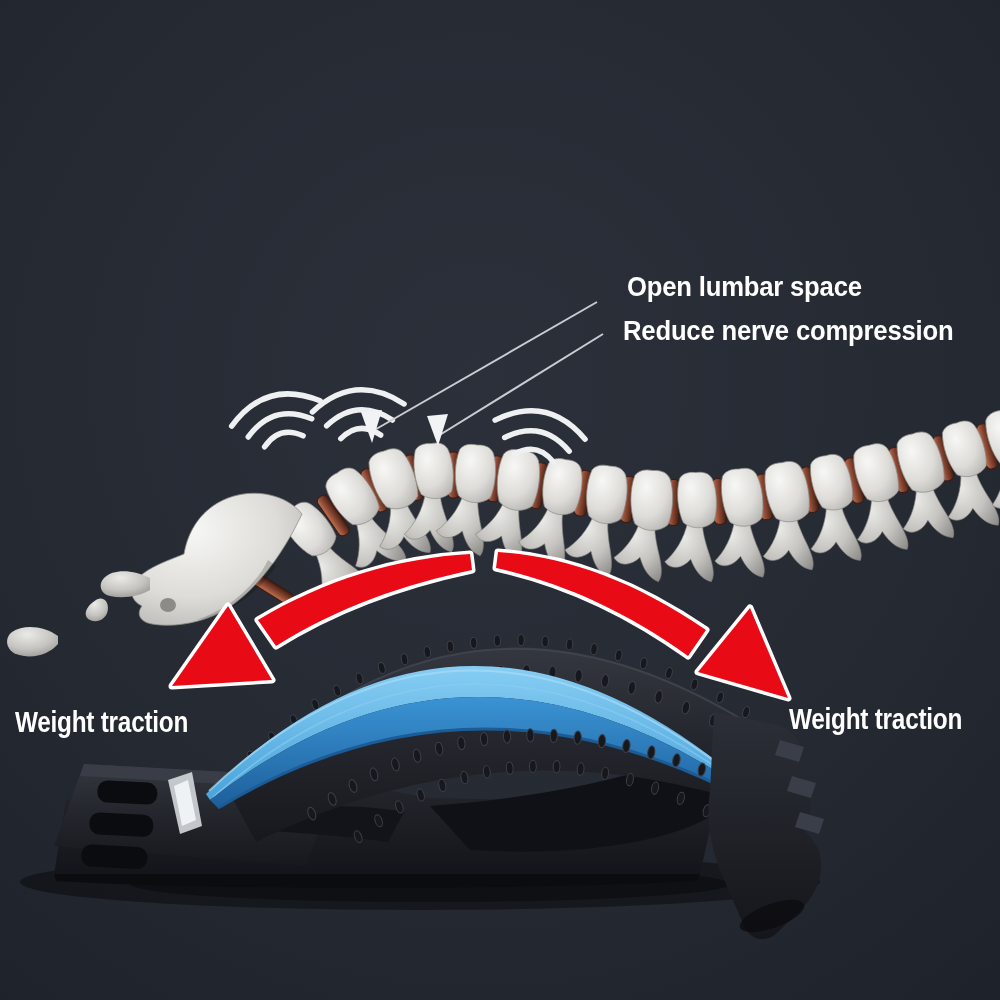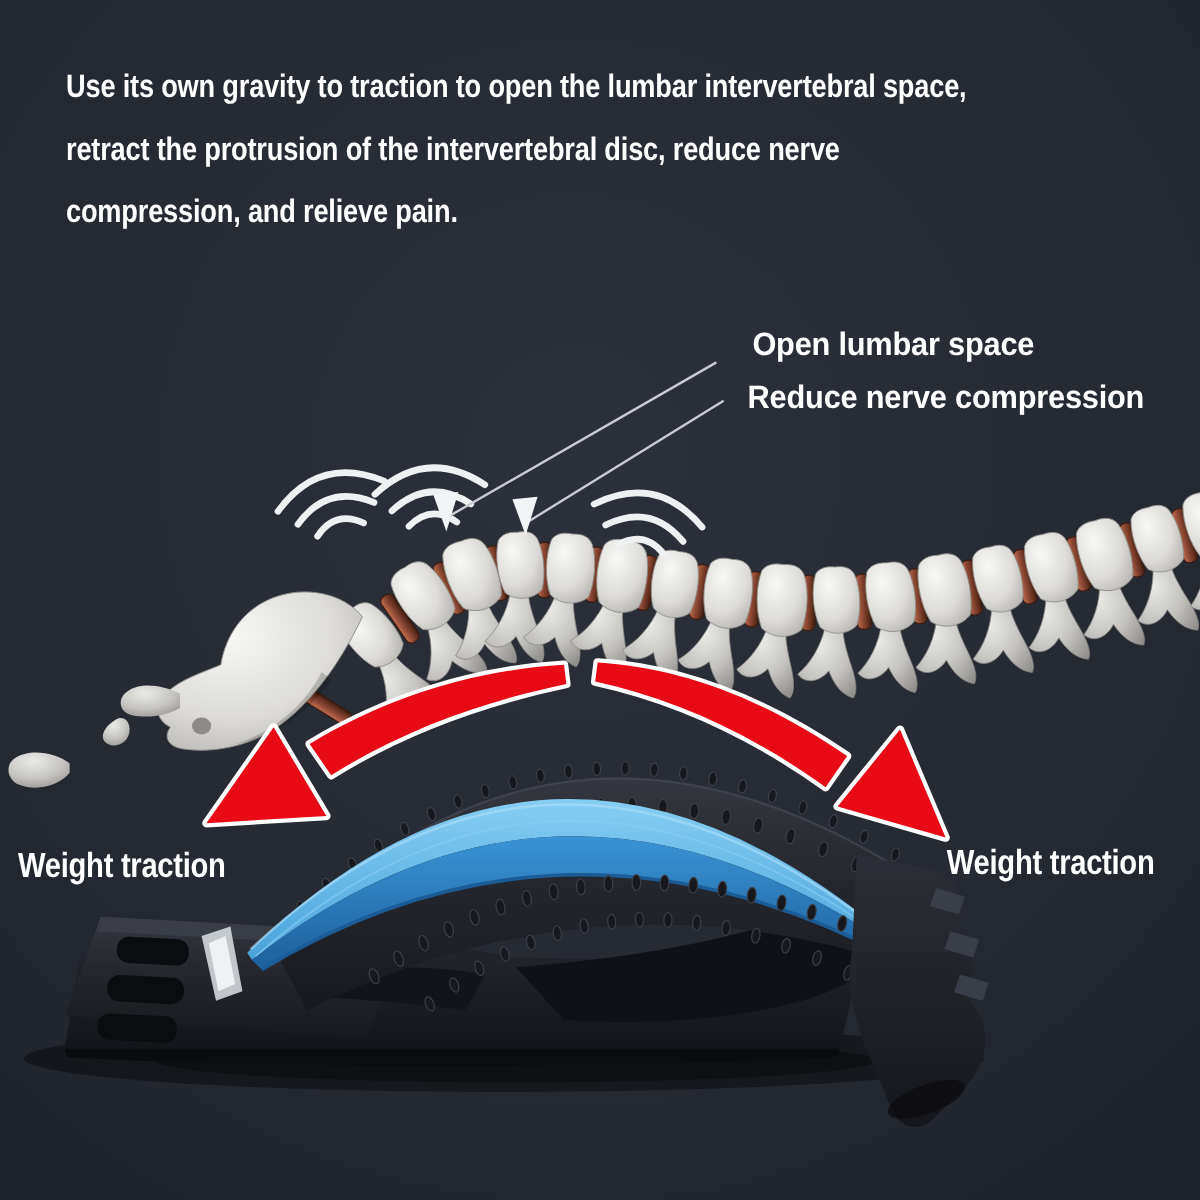--- a/index.html
+++ b/index.html
@@ -306,24 +306,19 @@
         <path d="M498,552 C562,556 630,578 706,630 L688,656 C624,610 560,582 496,568 Z"></path>
         <path d="M788,698 L698,672 L750,608 Z"></path>
       </g>
       <g fill="var(--red,#e80b16)">
         <path d="M498,552 C562,556 630,578 706,630 L688,656 C624,610 560,582 496,568 Z"></path>
         <path d="M788,698 L698,672 L750,608 Z"></path>
       </g>
     </g>
   </svg>
 
-  <div class="txt para">
-    <div>Use its own gravity to traction to open the lumbar intervertebral space,</div>
-    <div>retract the protrusion of the intervertebral disc, reduce nerve</div>
-    <div>compression, and relieve pain.</div>
-  </div>
 
   <div class="txt callout open-lumbar">Open lumbar space</div>
   <div class="txt callout reduce-nerve">Reduce nerve compression</div>
 
   <div class="txt weight weight-left">Weight traction</div>
   <div class="txt weight weight-right">Weight traction</div>
 </div>
 
 </body></html>

